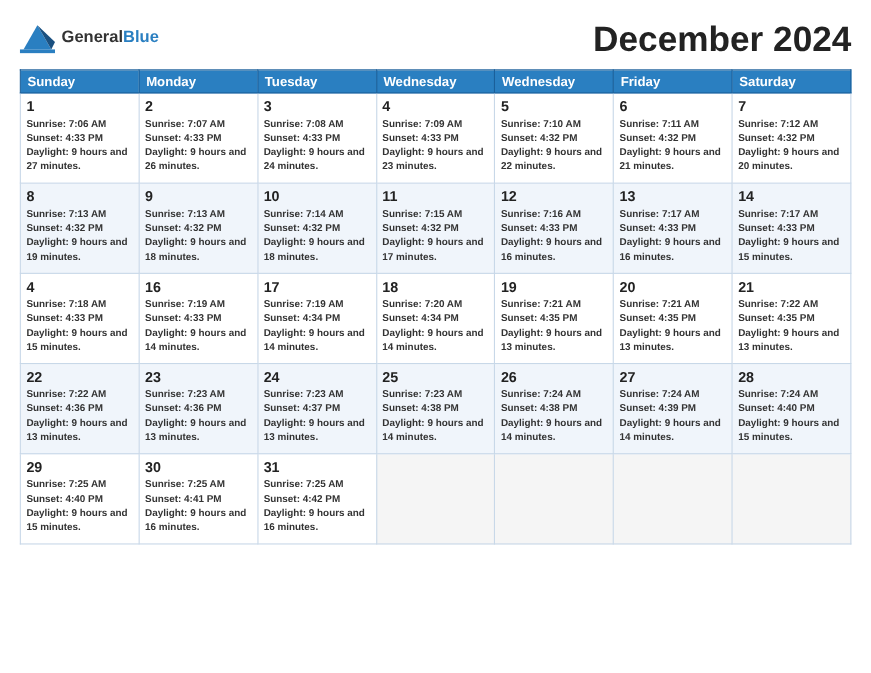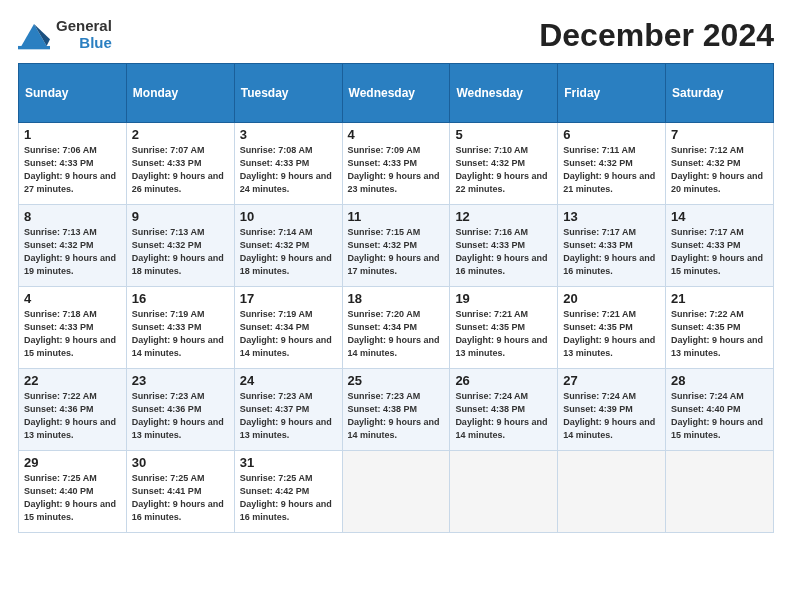--- a/index.html
+++ b/index.html
@@ -22,21 +22,20 @@
       align-items: flex-start;
       margin-bottom: 10px;
     }
     .logo {
       display: flex;
       align-items: center;
       gap: 6px;
     }
     .logo-text {
       display: flex;
-      flex-direction: column;
       line-height: 1.1;
       text-align: right;
     }
     .logo-general {
       font-size: 15px;
       font-weight: bold;
       color: #333;
     }
     .logo-blue {
       font-size: 15px;
@@ -66,21 +65,21 @@
       width: 100%;
       border-collapse: collapse;
       table-layout: fixed;
     }
     th {
       background: #2a7fc1;
       color: #fff;
       font-size: 12px;
       font-weight: bold;
       text-align: left;
-      padding: 22px 6px;
+      padding: 3px 6px;
       border: 1px solid #1a5f9a;
     }
     td {
       vertical-align: top;
       border: 1px solid #c8d8e8;
       padding: 4px 5px;
       font-size: 9.5px;
       color: #333;
       background: #fff;
       min-height: 70px;

